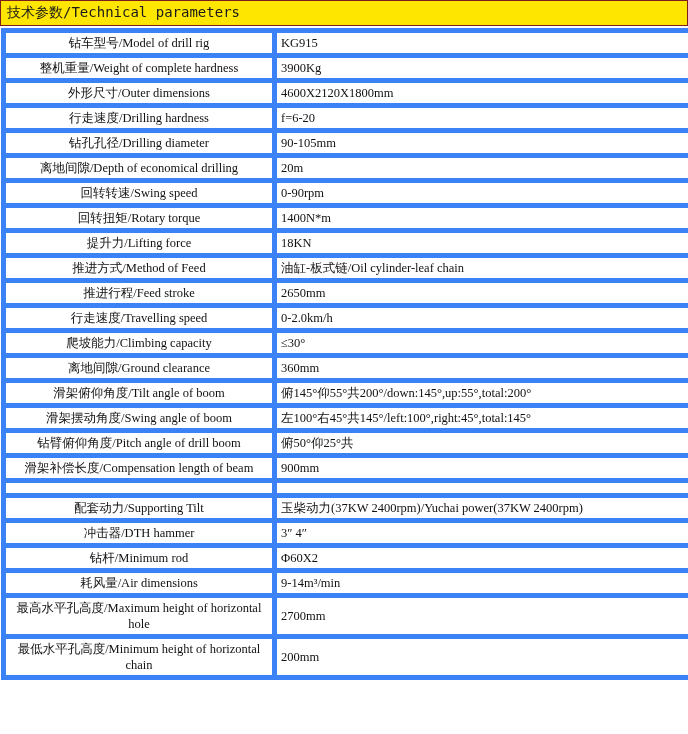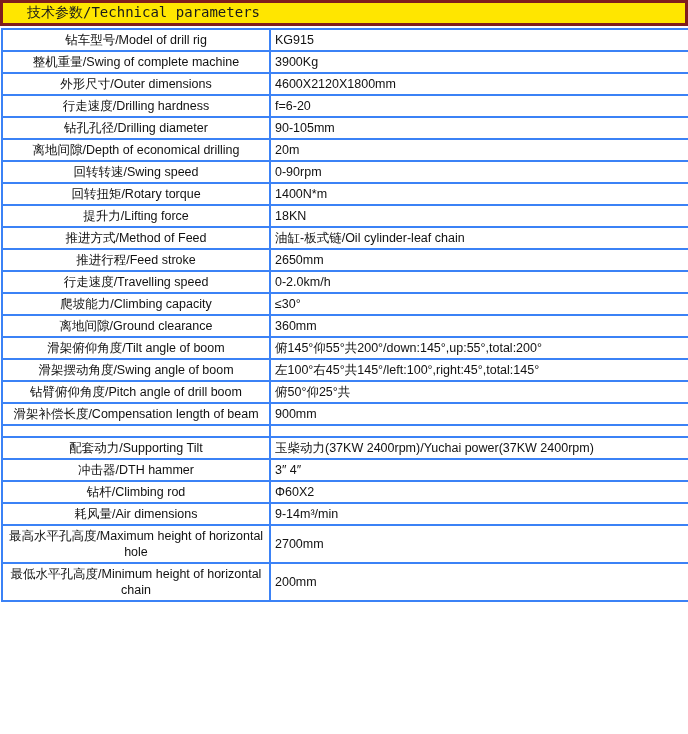--- a/index.html
+++ b/index.html
@@ -12,44 +12,44 @@
     height: 734px;
     font-family: "Liberation Sans", sans-serif;
     overflow: hidden;
   }
   .spec-wrap {
     width: 688px;
     box-sizing: border-box;
   }
   .title-bar {
     background: #ffe600;
-    border: 3px solid #7f1d1d;
+    border: 1px solid #7f1d1d;
     box-sizing: border-box;
     height: 26px;
     display: flex;
     align-items: center;
-    padding-left: 24px;
+    padding-left: 6px;
     margin: 0 0 2px 0;
   }
   .title-bar .title-text {
     font-family: "DejaVu Sans Mono", monospace;
     font-size: 14px;
     color: #1a1a1a;
     letter-spacing: 0px;
     white-space: nowrap;
   }
   table.spec {
     border-collapse: collapse;
     width: 680px;
     margin: 0 0 0 1px;
     table-layout: fixed;
   }
   table.spec td {
-    border: 2px solid #3b82f6;
-    font-family: Liberation Sans, sans-serif;
+    border: 5px solid #3b82f6;
+    font-family: Liberation Serif, serif;
     font-size: 12.5px;
     color: #111111;
     padding: 2px 4px;
     vertical-align: middle;
     line-height: 16px;
   }
   td.label {
     width: 258px;
     text-align: center;
   }
@@ -73,21 +73,21 @@
     <span class="title-text">技术参数/Technical parameters</span>
   </div>
 
   <table class="spec">
     <tbody>
       <tr>
         <td class="label">钻车型号/Model of drill rig</td>
         <td class="value">KG915</td>
       </tr>
       <tr>
-        <td class="label">整机重量/Swing of complete machine</td>
+        <td class="label">整机重量/Weight of complete hardness</td>
         <td class="value">3900Kg</td>
       </tr>
       <tr>
         <td class="label">外形尺寸/Outer dimensions</td>
         <td class="value">4600X2120X1800mm</td>
       </tr>
       <tr>
         <td class="label">行走速度/Drilling hardness</td>
         <td class="value">f=6-20</td>
       </tr>
@@ -153,21 +153,21 @@
       </tr>
       <tr>
         <td class="label">配套动力/Supporting Tilt</td>
         <td class="value">玉柴动力(37KW 2400rpm)/Yuchai power(37KW 2400rpm)</td>
       </tr>
       <tr>
         <td class="label">冲击器/DTH hammer</td>
         <td class="value">3″ 4″</td>
       </tr>
       <tr>
-        <td class="label">钻杆/Climbing rod</td>
+        <td class="label">钻杆/Minimum rod</td>
         <td class="value">Φ60X2</td>
       </tr>
       <tr>
         <td class="label">耗风量/Air dimensions</td>
         <td class="value">9-14m³/min</td>
       </tr>
       <tr>
         <td class="label">最高水平孔高度/Maximum height of horizontal hole</td>
         <td class="value">2700mm</td>
       </tr>

